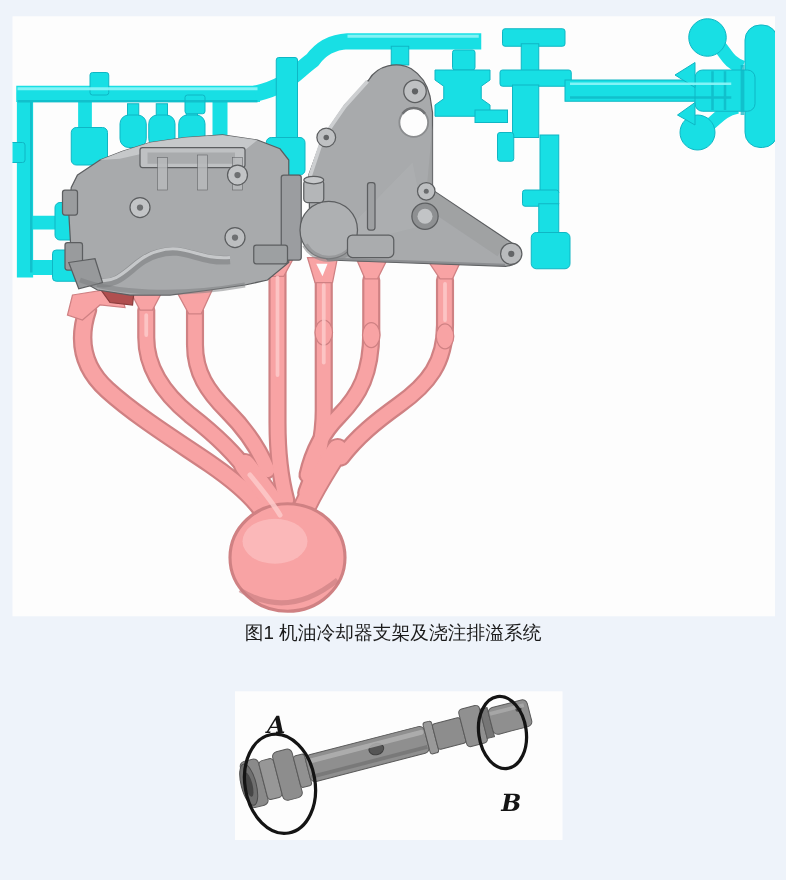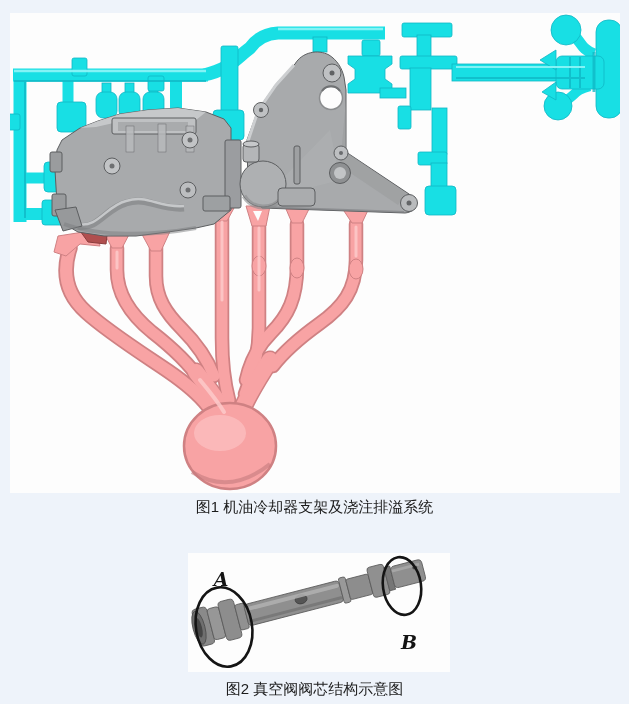--- a/index.html
+++ b/index.html
@@ -219,15 +219,14 @@
         <rect x="400" y="620" width="28" height="3" fill="#ababab" opacity="0.8" stroke="none"></rect>
       </g>
 
       <ellipse cx="224" cy="627" rx="28" ry="40" transform="rotate(-10 224 627)" fill="none" stroke="#141414" stroke-width="2.6"></ellipse>
       <ellipse cx="402" cy="586" rx="19" ry="29" transform="rotate(-8 402 586)" fill="none" stroke="#141414" stroke-width="2.6"></ellipse>
       <text class="fig2-label" x="221" y="586" text-anchor="middle">A</text>
       <text class="fig2-label" x="409" y="649" text-anchor="middle">B</text>
     </svg>
   </div>
 
-  <div class="caption" id="cap2">图2 真空阀阀芯结构示意图</div>
 
 </div>
 
 </body></html>

